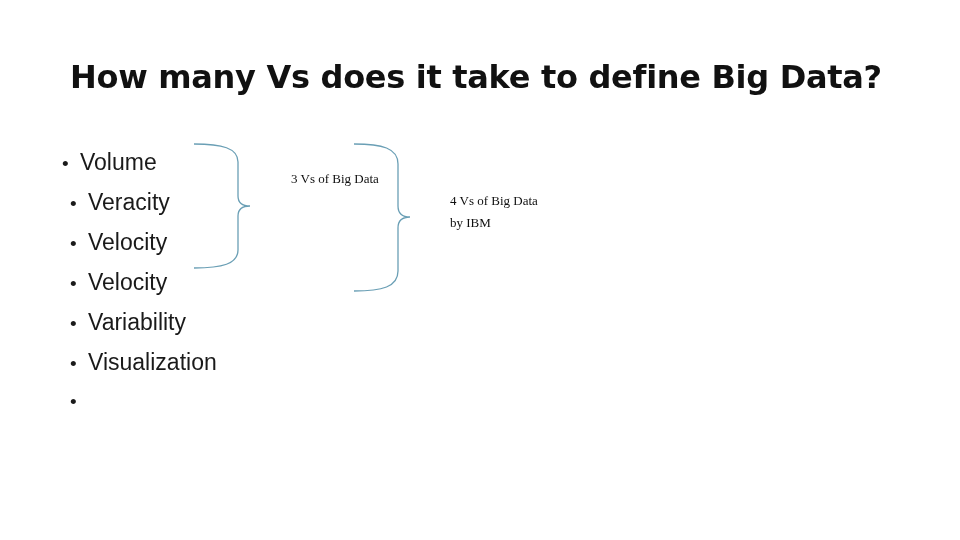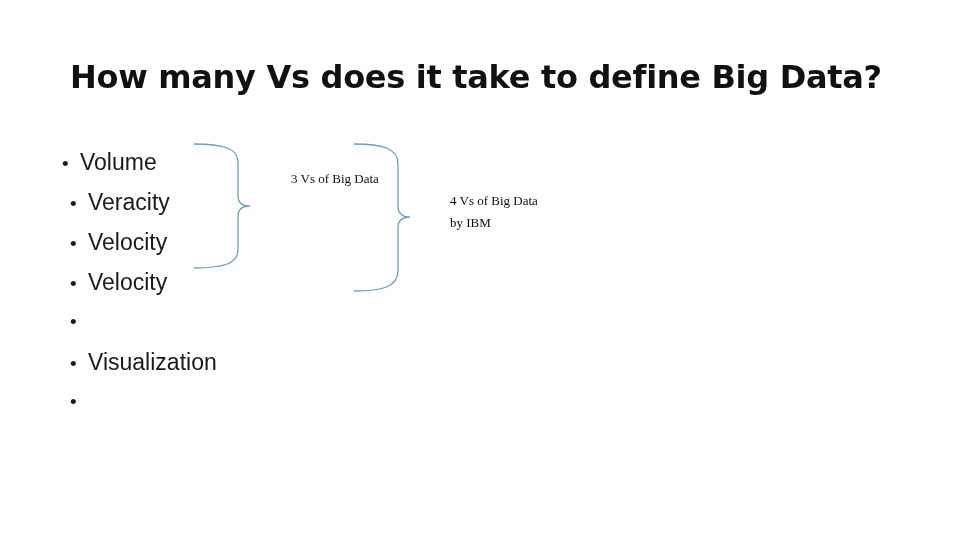--- a/index.html
+++ b/index.html
@@ -100,20 +100,21 @@
     <div class="bullet-item indent-1">
       <span class="bullet-dot">•</span>
       <span class="bullet-text">Velocity</span>
     </div>
     <div class="bullet-item indent-1">
       <span class="bullet-dot">•</span>
       <span class="bullet-text">Velocity</span>
     </div>
     <div class="bullet-item indent-1">
       <span class="bullet-dot">•</span>
+      <span class="bullet-text">Variability</span>
     </div>
     <div class="bullet-item indent-1">
       <span class="bullet-dot">•</span>
       <span class="bullet-text">Visualization</span>
     </div>
     <div class="bullet-item indent-1">
       <span class="bullet-dot">•</span>
     </div>
   </div>
 

